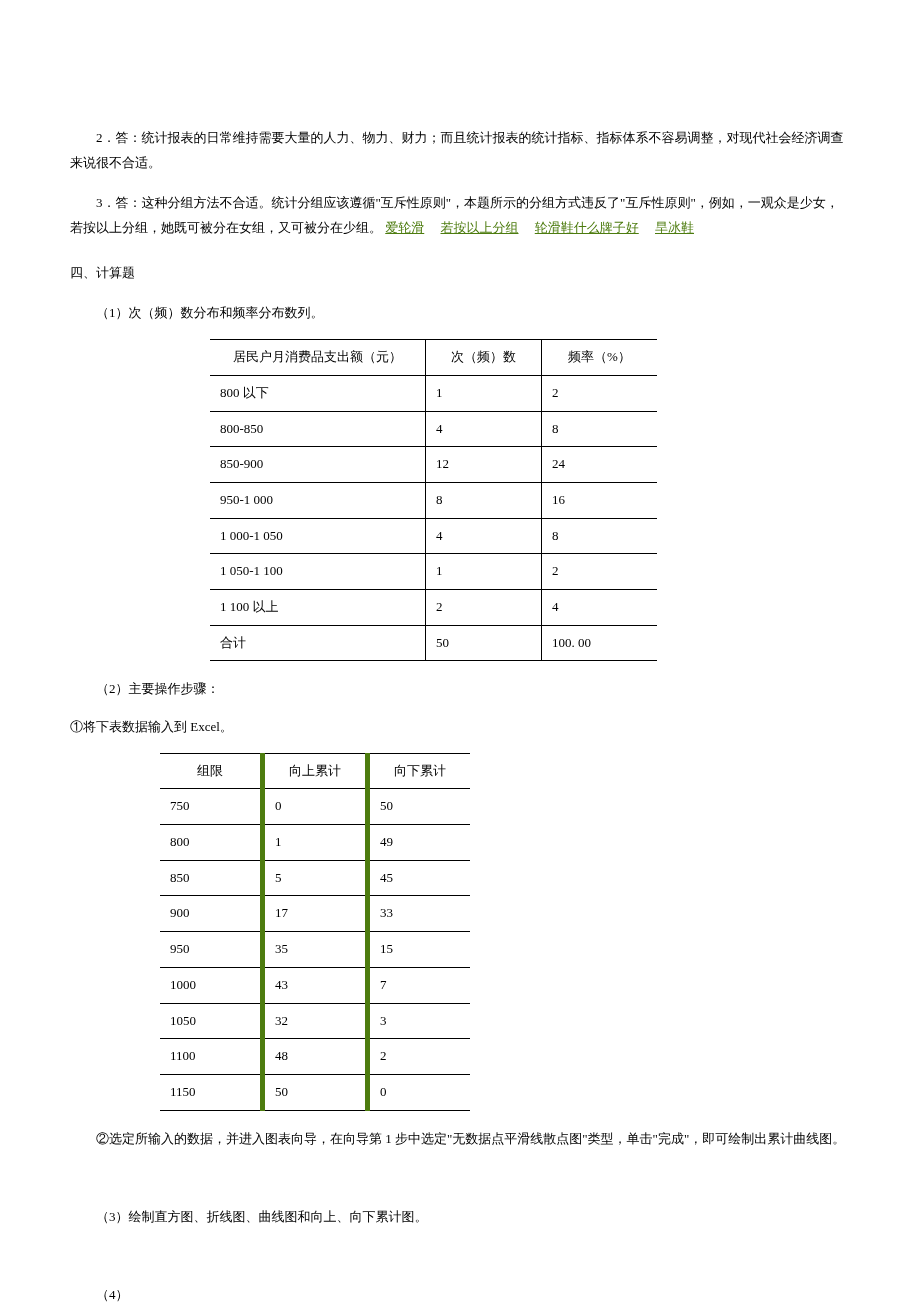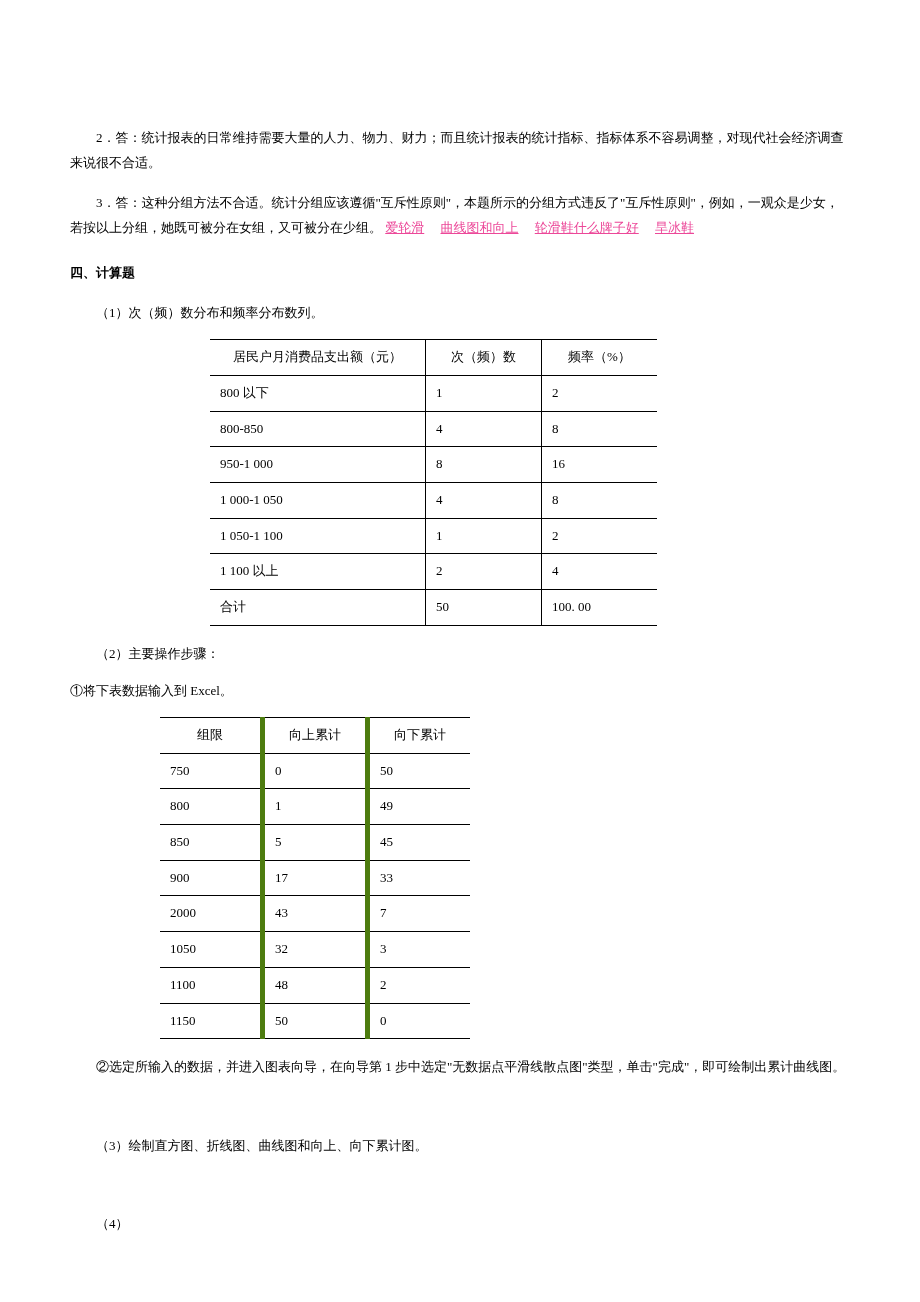--- a/index.html
+++ b/index.html
@@ -7,22 +7,22 @@
     font-size: 13px;
     line-height: 1.9;
     color: #000;
     background: #fff;
     margin: 0;
     padding: 110px 70px 40px 70px;
     width: 920px;
     box-sizing: border-box;
   }
   .indent { text-indent: 2em; margin-top: 16px; }
-  .bold { font-weight: bold; font-family: "SimHei", "黑体", sans-serif; margin-top: 20px; }
-  a { color: #ec4899; text-decoration: underline; }
+  .bold { font-weight: normal; font-family: "SimHei", "黑体", sans-serif; margin-top: 20px; }
+  a { color: #4d7c0f; text-decoration: underline; }
   .link-group a { margin-right: 1em; }
 
   table {
     border-collapse: collapse;
     margin: 4px 0;
   }
   table td, table th {
     border-bottom: 1px solid #000;
     padding: 5px 10px;
     font-weight: normal;
@@ -40,21 +40,21 @@
 </style>
 </head>
 <body>
 
 
 
 <p class="indent"><span>2．答：</span><span>统计报表的日常维持需要大量的人力、物力、财力；而且统计报表的统计指标、指标体系不容易调整，对现代社会经济调查来说很不合适。</span></p>
 
 <p class="indent"><span>3．答：</span><span>这种分组方法不合适。统计分组应该遵循"互斥性原则"，本题所示的分组方式违反了"互斥性原则"，例如，一观众是少女，若按以上分组，她既可被分在女组，又可被分在少组。</span><span class="link-group">
   <a href="#">爱轮滑</a>
-  <a href="#">曲线图和向上</a>
+  <a href="#">若按以上分组</a>
   <a href="#">轮滑鞋什么牌子好</a>
   <a href="#">旱冰鞋</a>
 </span></p>
 
 <p class="bold">四、计算题</p>
 
 <p class="indent">（1）次（频）数分布和频率分布数列。</p>
 
 <table class="tbl1">
   <thead>
@@ -67,20 +67,25 @@
   <tbody>
     <tr>
         <td>800 以下</td>
         <td>1</td>
         <td>2</td>
       </tr>
     <tr>
         <td>800-850</td>
         <td>4</td>
         <td>8</td>
+      </tr>
+    <tr>
+        <td>850-900</td>
+        <td>12</td>
+        <td>24</td>
       </tr>
     <tr>
         <td>950-1 000</td>
         <td>8</td>
         <td>16</td>
       </tr>
     <tr>
         <td>1 000-1 050</td>
         <td>4</td>
         <td>8</td>
@@ -129,21 +134,26 @@
         <td>850</td>
         <td>5</td>
         <td>45</td>
       </tr>
     <tr>
         <td>900</td>
         <td>17</td>
         <td>33</td>
       </tr>
     <tr>
-        <td>2000</td>
+        <td>950</td>
+        <td>35</td>
+        <td>15</td>
+      </tr>
+    <tr>
+        <td>1000</td>
         <td>43</td>
         <td>7</td>
       </tr>
     <tr>
         <td>1050</td>
         <td>32</td>
         <td>3</td>
       </tr>
     <tr>
         <td>1100</td>

